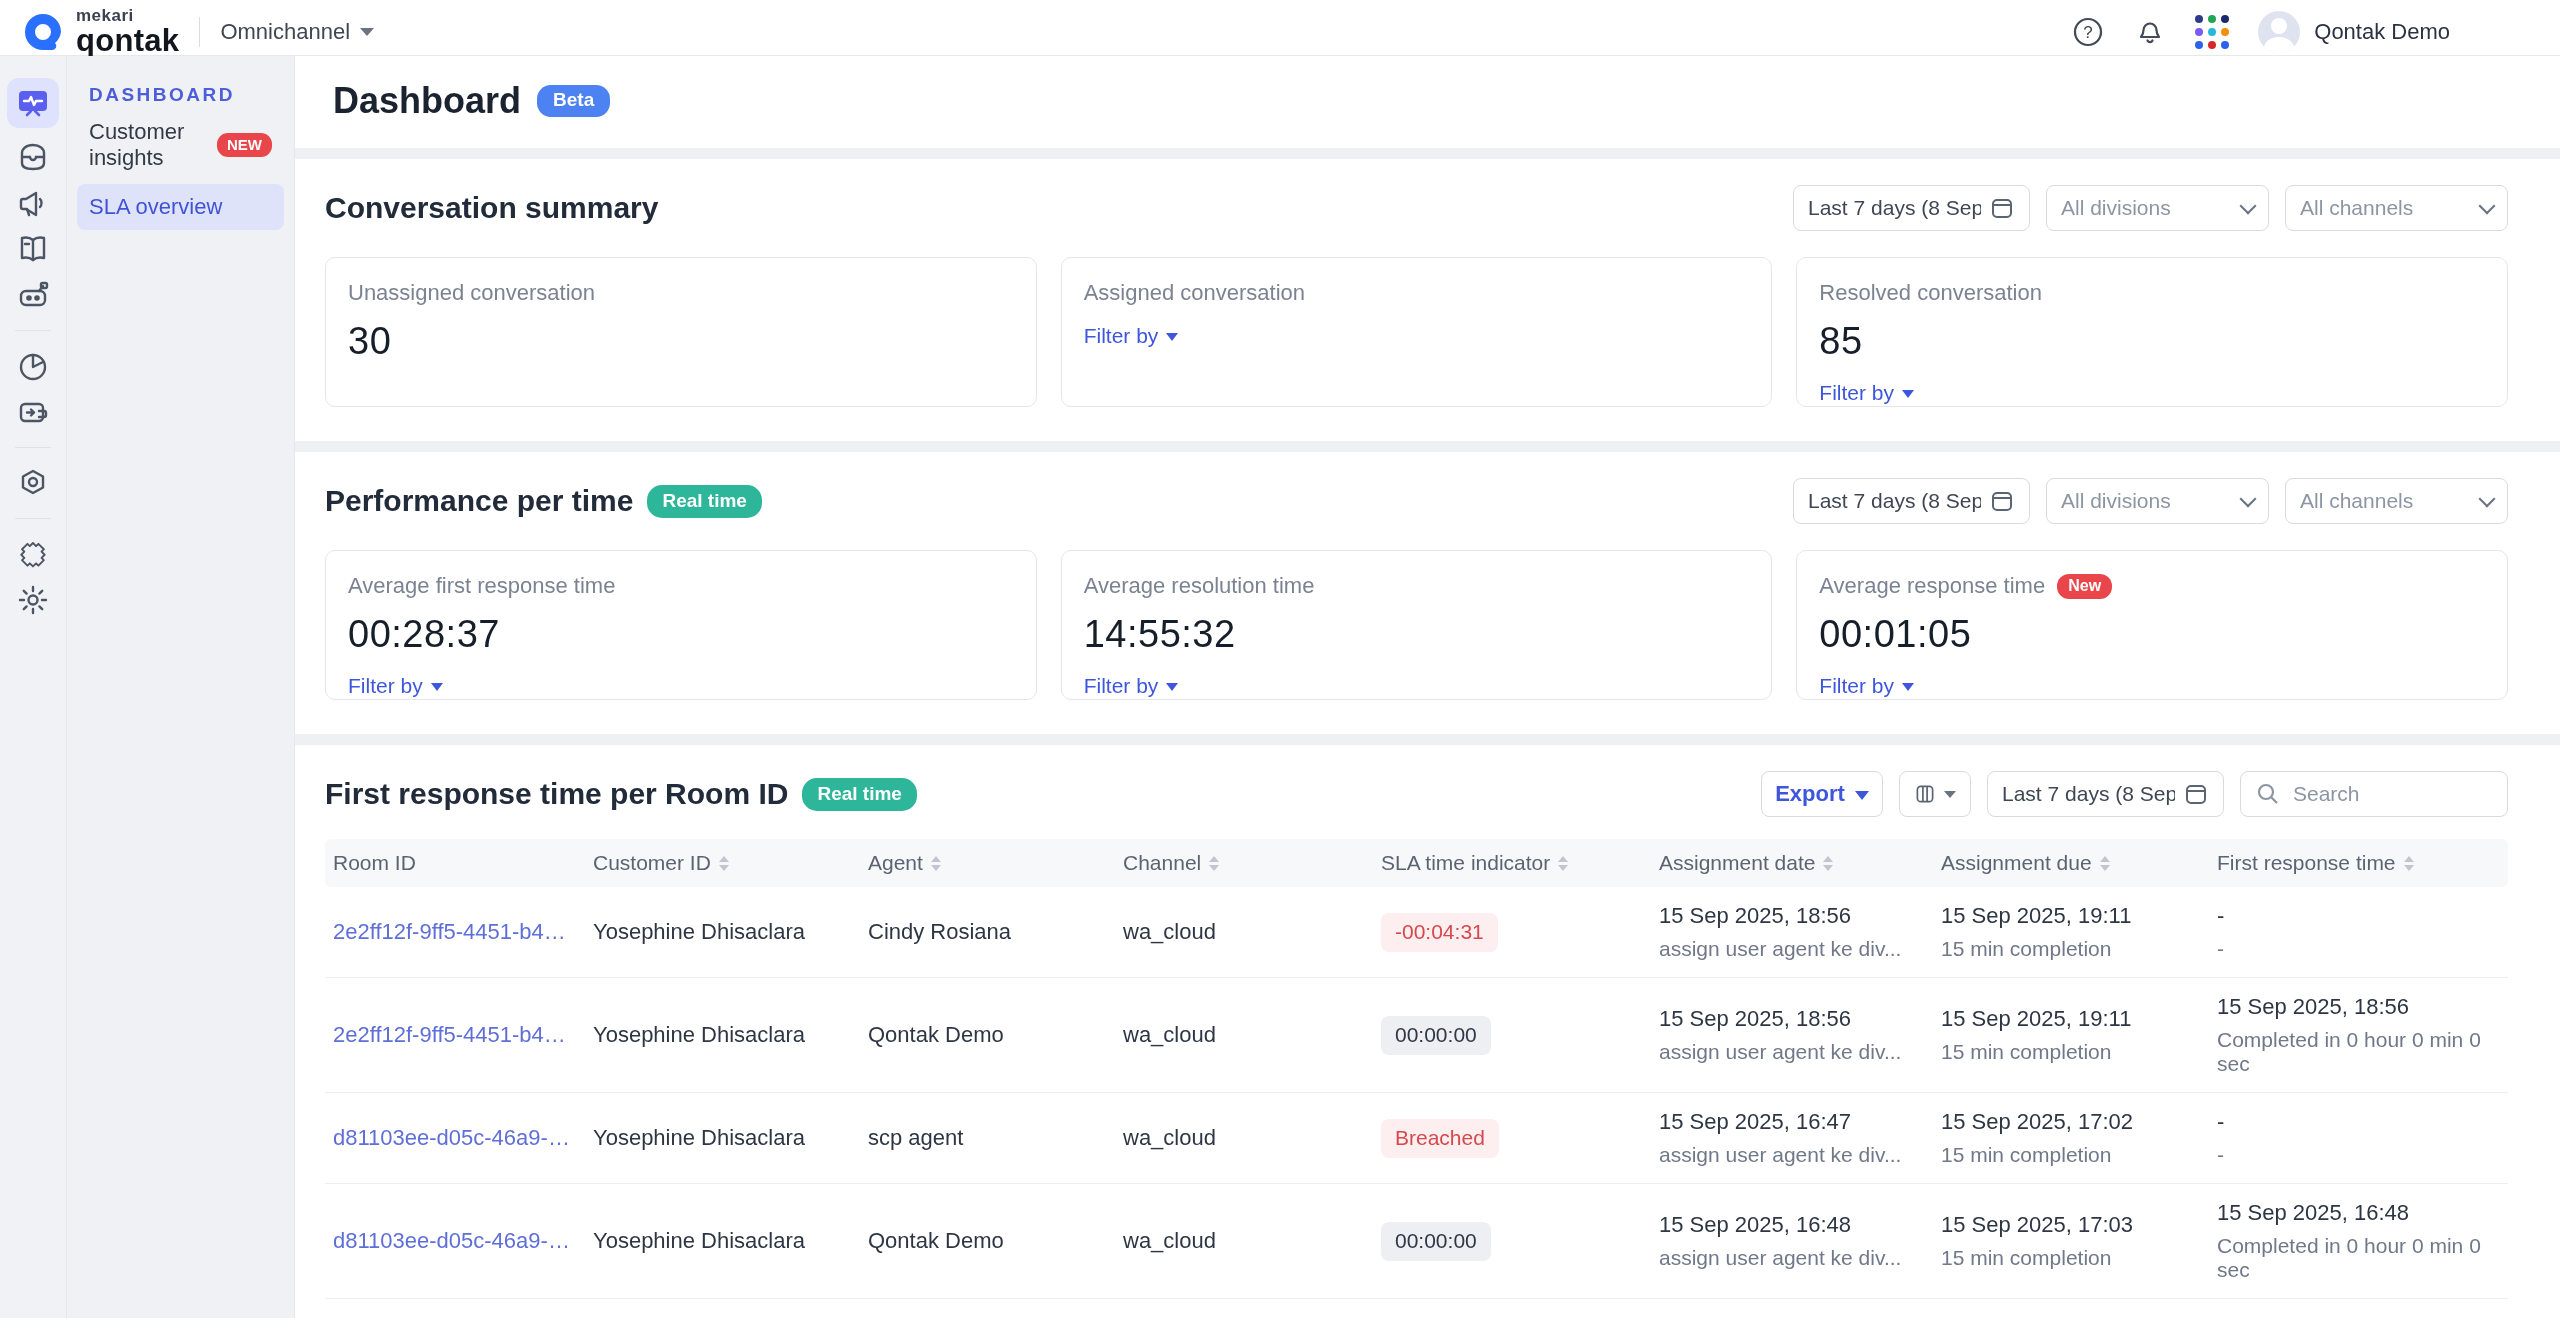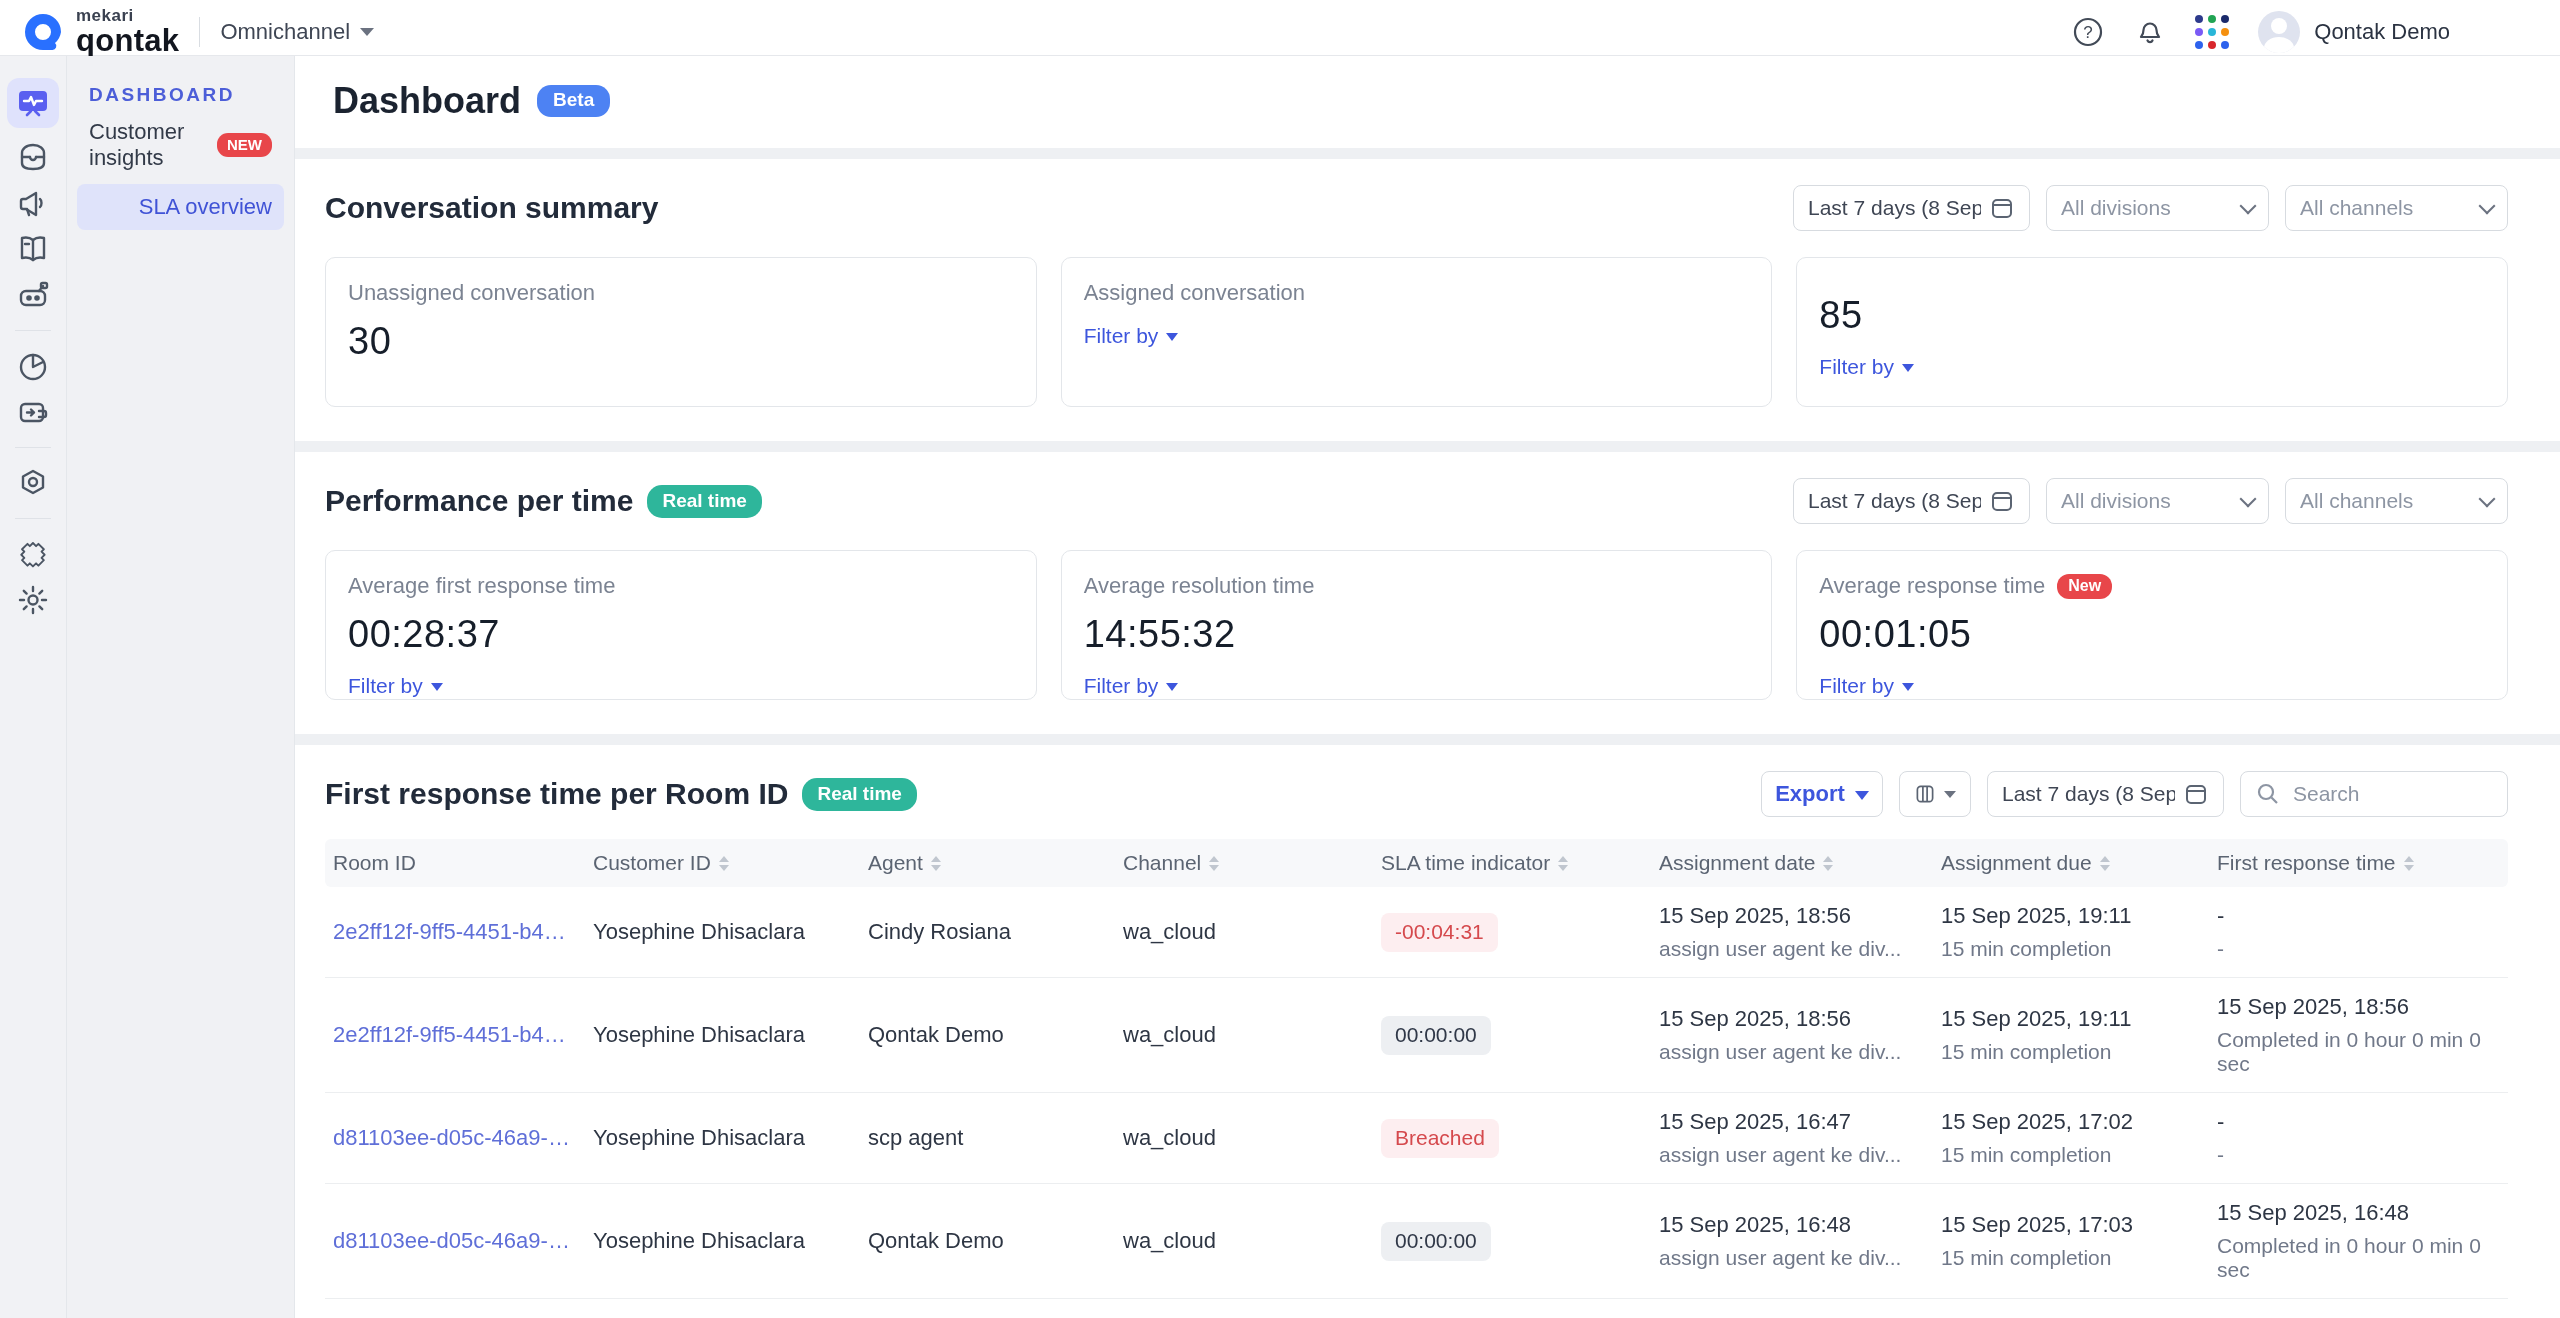--- a/index.html
+++ b/index.html
@@ -32,21 +32,21 @@
     display:flex; flex-direction:column; align-items:center; }
   .rail-item { width:52px; height:46px; display:flex; align-items:center; justify-content:center; cursor:pointer; }
   .rail-item.active { background:#dfe2fc; border-radius:12px; height:50px; margin-bottom:6px; }
   .rail-sep { width:36px; height:1px; background:#dfe2e7; margin:12px 0; }
   .rail svg { stroke:#4b5563; fill:none; stroke-width:2.4; stroke-linecap:round; stroke-linejoin:round; }
 
   .subnav { width:228px; background:#f0f1f4; border-right:1px solid #e4e7eb; padding:28px 10px 0 10px; }
   .subnav-title { font-size:19px; font-weight:bold; letter-spacing:2.5px; color:#4c5ed8; padding-left:12px; }
   .subnav-item { margin-top:16px; height:46px; border-radius:8px; display:flex; align-items:center;
     padding:0 12px; font-size:22px; color:#323a48; cursor:pointer; gap:10px; }
-  .subnav-item.selected { background:#dfe3fa; color:#4053d6;justify-content:flex-end; }
+  .subnav-item.selected { background:#dfe3fa; color:#4053d6; }
   .badge-new { background:#e8464a; color:#fff; font-size:15px; font-weight:bold; border-radius:11px; padding:3px 10px 4px; }
 
   
   .main { flex:1; background:#eef0f3; overflow:hidden; }
   .page-head { background:#fff; padding:24px 52px 26px 38px; }
   .page-title-row { display:flex; align-items:center; gap:16px; }
   .page-title { font-size:36px; font-weight:bold; color:#1b2330; }
   .badge-beta { background:#4d82f3; color:#fff; font-size:19px; font-weight:bold; border-radius:14px; padding:4px 16px 6px; }
   .section { background:#fff; margin-top:11px; padding:26px 52px 34px 30px; }
   .section-head { display:flex; align-items:center; }
@@ -273,20 +273,21 @@
           <div class="card-value">30</div>
         </div>
         <div class="card">
           <div class="card-label">Assigned conversation</div>
           <div class="filter-link">
             <span>Filter by</span>
               <span class="fl-caret"></span>
           </div>
         </div>
         <div class="card">
+          <div class="card-label">Resolved conversation</div>
           <div class="card-value">85</div>
           <div class="filter-link">
             <span>Filter by</span>
               <span class="fl-caret"></span>
           </div>
         </div>
       </div>
     </div>
 
     <div class="section">

